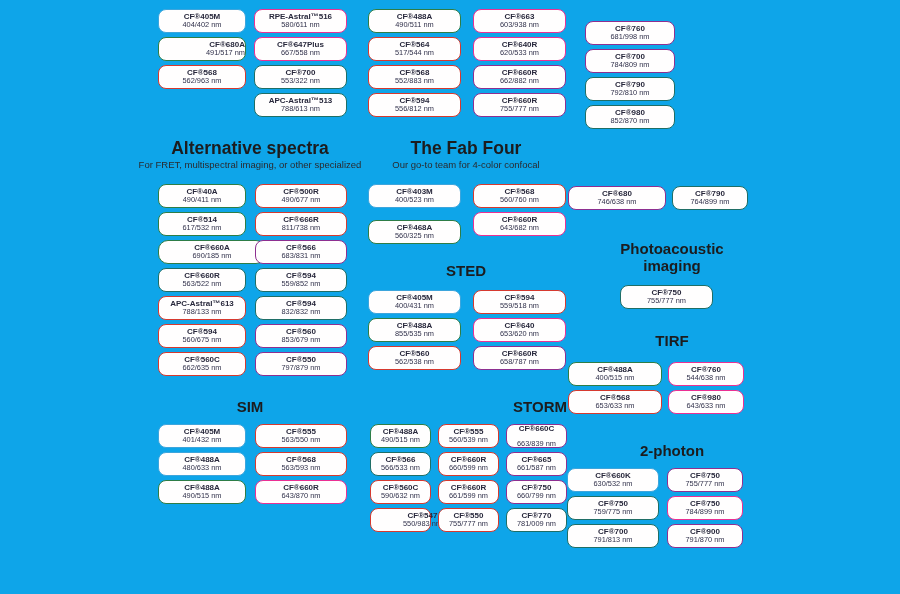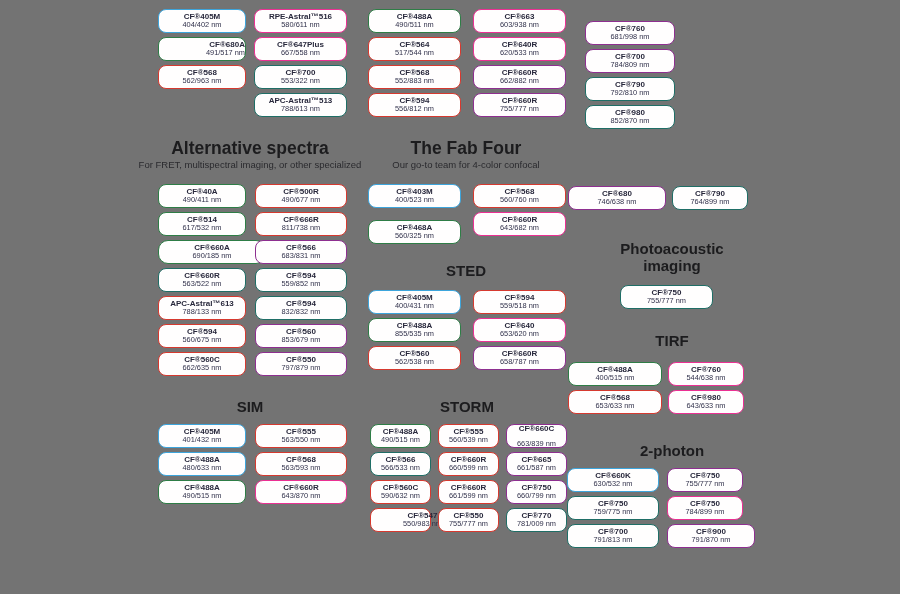--- a/index.html
+++ b/index.html
@@ -1,17 +1,17 @@
 <!DOCTYPE html>
 <html><head>
 <meta charset="utf-8">
 <style>
   html,body{margin:0;padding:0;background:#ffffff;}
   .canvas{
-    position:relative;width:900px;height:594px;background:#737373;overflow:hidden;
+    position:relative;width:900px;height:594px;background:#0ea5e9;overflow:hidden;
     font-family:"Liberation Sans",sans-serif;
   }
   .pill{
     position:absolute;height:24px;background:#fffefe;border:1.6px solid #999;
     border-radius:8px;box-sizing:border-box;display:flex;flex-direction:column;
     align-items:center;justify-content:center;line-height:1.15;
   }
   .pill-label{font-size:8px;font-weight:bold;color:#28283c;white-space:nowrap;}
   .pill-nm{font-size:7.4px;color:#30304a;white-space:nowrap;}
   .group-header{
@@ -250,21 +250,21 @@
       <div class="pill-nm">563/593 nm</div>
     </div>
     <div class="pill" style="left: 158px; top: 480px; width: 88px; border-color: rgb(46, 125, 70);">
       <div class="pill-label">CF®488A</div>
       <div class="pill-nm">490/515 nm</div>
     </div>
     <div class="pill" style="left: 255px; top: 480px; width: 92px; border-color: rgb(235, 48, 147);">
       <div class="pill-label">CF®660R</div>
       <div class="pill-nm">643/870 nm</div>
     </div>
-    <div class="group-header" style="left: 367px; top: 398px; width: 200px; font-size: 15px;">STORM</div>
+    <div class="group-header" style="left: 367px; top: 398px; width: 200px; font-size: 15px; text-align: right;">STORM</div>
     <div class="pill" style="left: 370px; top: 424px; width: 61px; border-color: rgb(46, 125, 70);">
       <div class="pill-label">CF®488A</div>
       <div class="pill-nm">490/515 nm</div>
     </div>
     <div class="pill" style="left: 438px; top: 424px; width: 61px; border-color: rgb(214, 57, 47);">
       <div class="pill-label">CF®555</div>
       <div class="pill-nm">560/539 nm</div>
     </div>
     <div class="pill" style="left: 506px; top: 424px; width: 61px; border-color: rgb(142, 47, 144); gap: 7px;">
       <div class="pill-label">CF®660C</div>
@@ -320,17 +320,17 @@
       <div class="pill-nm">759/775 nm</div>
     </div>
     <div class="pill" style="left: 667px; top: 496px; width: 76px; border-color: rgb(235, 48, 147);">
       <div class="pill-label">CF®750</div>
       <div class="pill-nm">784/899 nm</div>
     </div>
     <div class="pill" style="left: 567px; top: 524px; width: 92px; border-color: rgb(31, 110, 102);">
       <div class="pill-label">CF®700</div>
       <div class="pill-nm">791/813 nm</div>
     </div>
-    <div class="pill" style="left: 667px; top: 524px; width: 88px; border-color: rgb(142, 47, 144);">
+    <div class="pill" style="left: 667px; top: 524px; width: 76px; border-color: rgb(142, 47, 144);">
       <div class="pill-label">CF®900</div>
       <div class="pill-nm">791/870 nm</div>
     </div>
   </div>
 
 </body></html>

